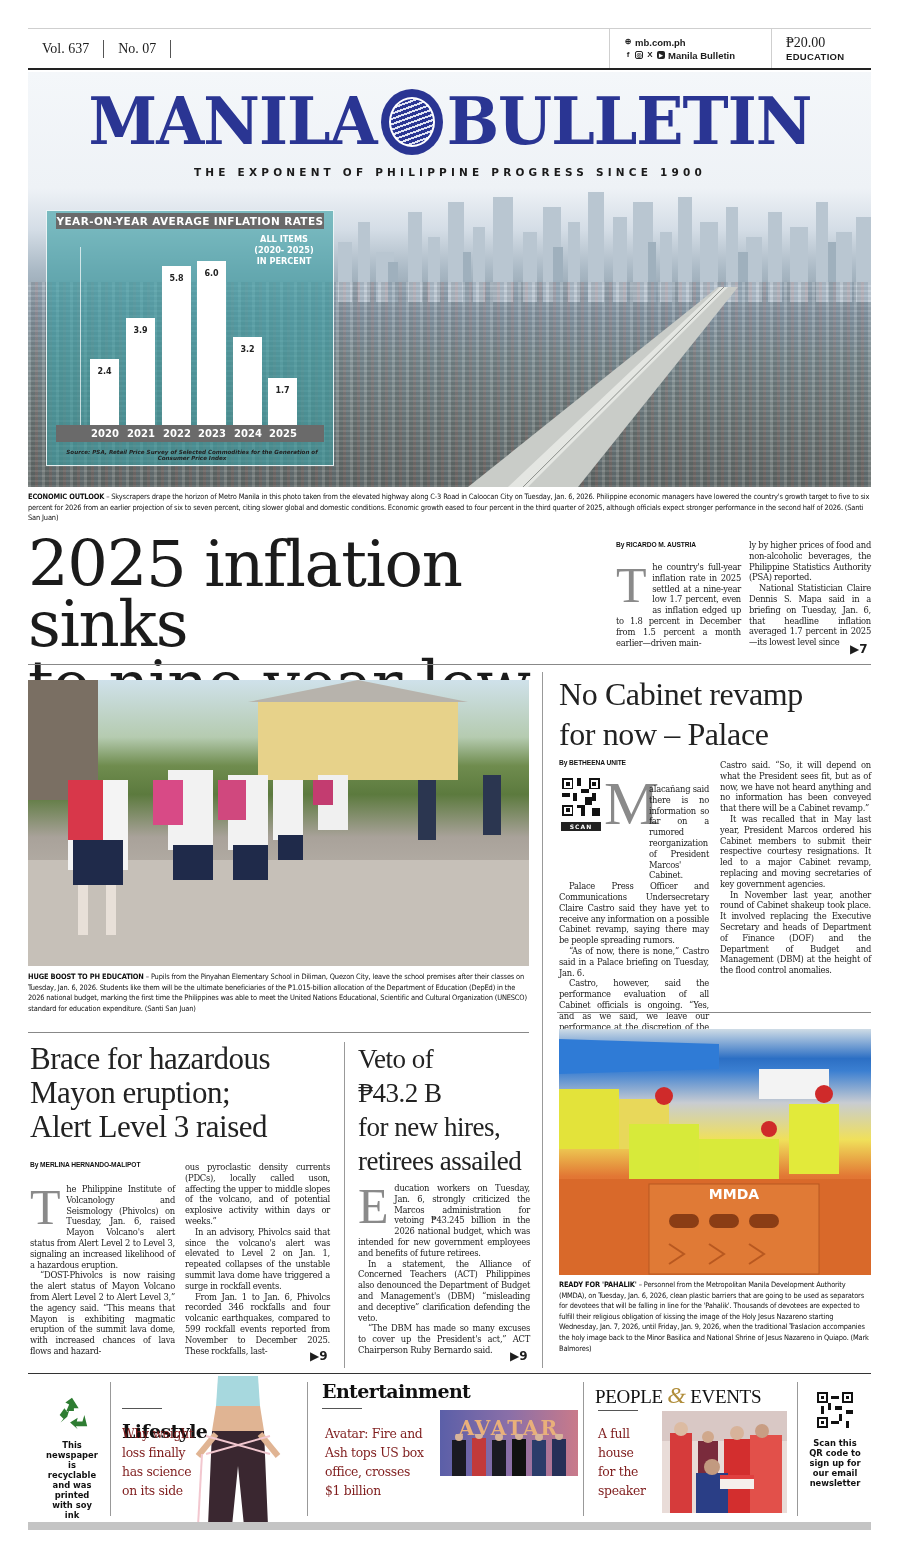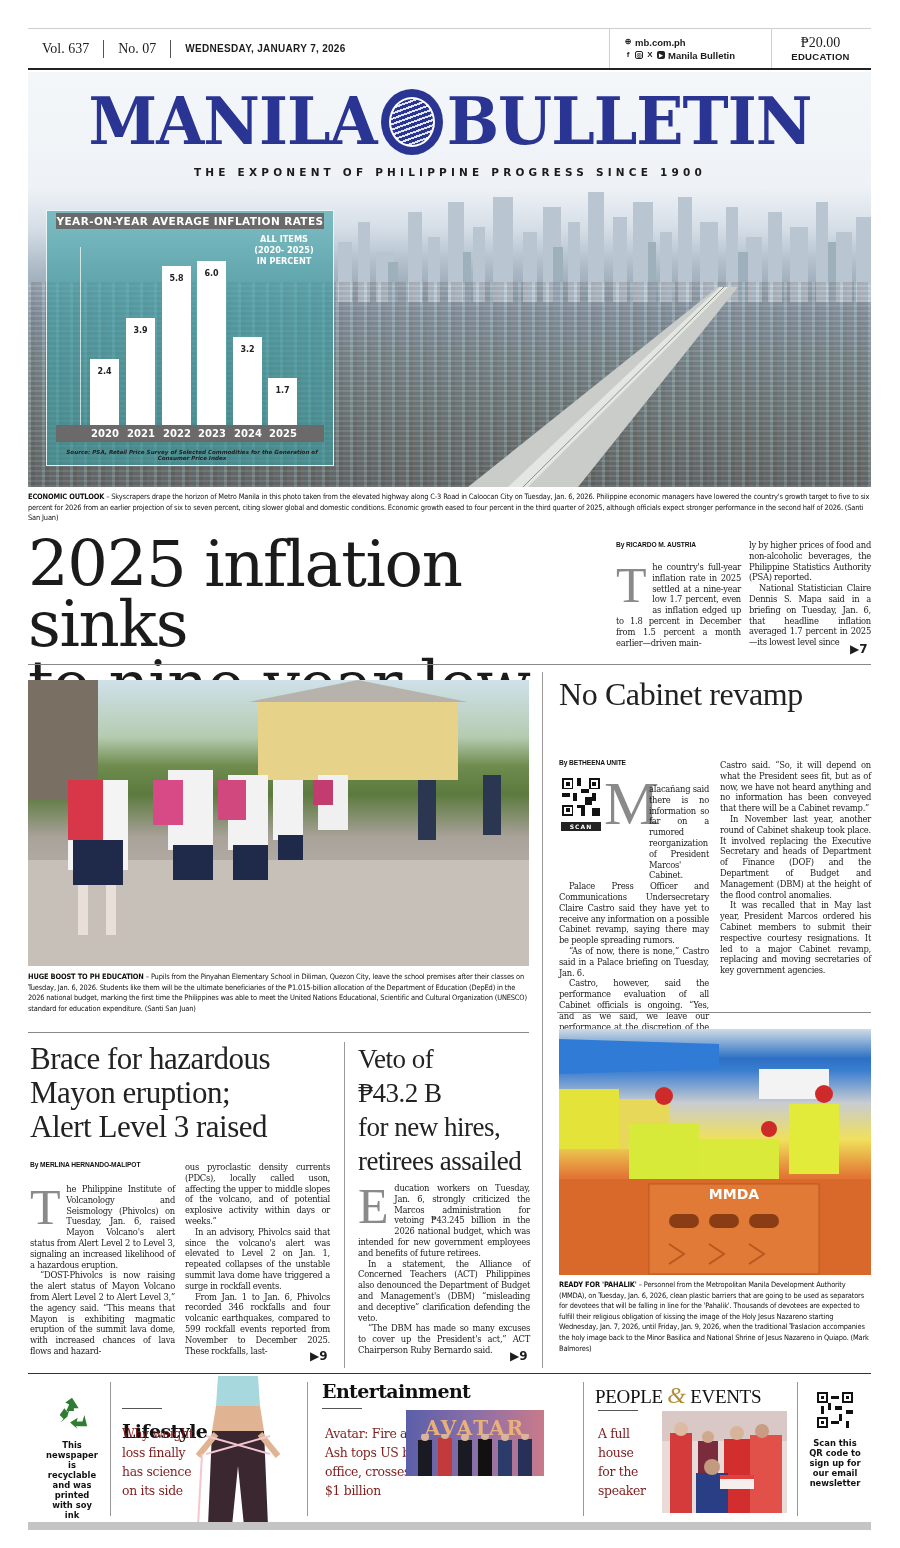--- a/index.html
+++ b/index.html
@@ -7,21 +7,21 @@
   body { position: relative; font-family: "DejaVu Serif", serif; color: #1c1c1c; }
   .abs { position: absolute; }
 
   
   .topbar { left: 28px; top: 28px; width: 843px; height: 42px; border-top: 1px solid #cfcfcf; border-bottom: 2px solid #222; display: flex; align-items: center; }
   .tb-cell { height: 100%; display: flex; align-items: center; padding: 0 14px; }
   .tb-vol { font-family: "Liberation Serif", serif; font-size: 14px; padding-left: 14px; }
   .tb-sep { width: 1px; height: 18px; background: #555; }
   .tb-date { font-family: "Liberation Sans", sans-serif; font-weight: bold; font-size: 10px; letter-spacing: 0.3px; }
   .tb-web { margin-left: auto; border-left: 1px solid #cfcfcf; flex-direction: column; align-items: flex-start; justify-content: center; font-family: "Liberation Sans", sans-serif; font-size: 9.5px; font-weight: bold; gap: 2px; width: 162px; }
-  .tb-price { border-left: 1px solid #cfcfcf; flex-direction: column; align-items: center; justify-content: center; width: 100px; padding-right: 16px; }
+  .tb-price { border-left: 1px solid #cfcfcf; flex-direction: column; align-items: flex-start; justify-content: center; width: 100px; padding-right: 16px; }
   .tb-price .p { font-family: "Liberation Serif", serif; font-size: 14px; }
   .tb-price .n { font-family: "Liberation Sans", sans-serif; font-size: 9.5px; font-weight: bold; letter-spacing: 0.3px; }
   .social { display: flex; gap: 3px; align-items: center; }
   .social span.ic { display: inline-block; width: 8px; height: 8px; font-size: 8px; line-height: 8px; text-align: center; }
 
   
   .hero { left: 28px; top: 72px; width: 843px; height: 415px; overflow: hidden;
     background: linear-gradient(180deg, #f4f7fa 0%, #eef2f6 28%, #d4dde6 38%, #a9b8c4 48%, #8a9aa6 58%, #7b8b8f 70%, #6f7a7a 85%, #656d6c 100%); }
   .skyline { position: absolute; left: 300px; top: 110px; width: 543px; height: 120px; }
   .city-texture { position: absolute; left: 0; top: 210px; width: 843px; height: 205px;
@@ -80,21 +80,20 @@
   .bottom-band { left: 28px; top: 1522px; width: 843px; height: 8px; background: #c4c4c4; }
 </style>
 </head>
 <body>
 
 <div class="abs topbar">
   <div class="tb-cell tb-vol">Vol. 637</div>
   <div class="tb-sep"></div>
   <div class="tb-cell tb-vol">No. 07</div>
   <div class="tb-sep"></div>
-  <div class="tb-cell tb-date">WEDNESDAY, JANUARY 7, 2026</div>
   <div class="tb-cell tb-web">
     <div class="social">
       <span class="ic">⊕</span>
       <span>mb.com.ph</span>
     </div>
     <div class="social">
       <span class="ic">f</span>
       <span class="ic" style="border:1px solid #222;border-radius:2px;width:8px;height:8px;font-size:6px;line-height:6px;">◎</span>
       <span class="ic">X</span>
       <span class="ic" style="background:#222;color:#fff;border-radius:2px;font-size:5px;">▶</span>
@@ -236,20 +235,21 @@
   </svg>
 </div>
 <div class="abs caption" style="left:28px;top:972px;width:501px;">
   <b>HUGE BOOST TO PH EDUCATION</b><span> – Pupils from the Pinyahan Elementary School in Diliman, Quezon City, leave the school premises after their classes on Tuesday, Jan. 6, 2026. Students like them will be the ultimate beneficiaries of the ₱1.015-billion allocation of the Department of Education (DepEd) in the 2026 national budget, marking the first time the Philippines was able to meet the United Nations Educational, Scientific and Cultural Organization (UNESCO) standard for education expenditure. (Santi San Juan)</span>
 </div>
 
 <div class="rule-v" style="left:542px;top:672px;height:696px;"></div>
 
 <div class="abs hl-light" style="left:559px;top:674px;width:312px;font-size:32px;line-height:40px;letter-spacing:-0.4px;">
   <div>No Cabinet revamp</div>
+  <div>for now – Palace</div>
 </div>
 <div class="abs byline" style="left:559px;top:758px;">By BETHEENA UNITE</div>
 <div class="abs" style="left:561px;top:778px;width:40px;height:50px;">
   <svg width="40" height="38" viewBox="0 0 10 10" shape-rendering="crispEdges">
     <rect x="0" y="0" width="3" height="3" fill="#111"></rect>
       <rect x="0.5" y="0.5" width="2" height="2" fill="#fff"></rect>
       <rect x="1" y="1" width="1" height="1" fill="#111"></rect>
     <rect x="7" y="0" width="3" height="3" fill="#111"></rect>
       <rect x="7.5" y="0.5" width="2" height="2" fill="#fff"></rect>
       <rect x="8" y="1" width="1" height="1" fill="#111"></rect>
@@ -274,22 +274,22 @@
     </p>
 </div>
 <div class="abs body-text" style="left:559px;top:784px;width:150px;">
   <p class="first" style="padding-left:90px;">alacañang said there is no information so far on a rumored reorganization of President Marcos' Cabinet.</p>
   <p>Palace Press Officer and Communications Undersecretary Claire Castro said they have yet to receive any information on a possible Cabinet revamp, saying there may be people spreading rumors.</p>
   <p>“As of now, there is none,” Castro said in a Palace briefing on Tuesday, Jan. 6.</p>
   <p>Castro, however, said the performance evaluation of all Cabinet officials is ongoing. “Yes, and as we said, we leave our performance at the discretion of the President,”</p>
 </div>
 <div class="abs body-text" style="left:720px;top:760px;width:151px;">
   <p class="first">Castro said. “So, it will depend on what the President sees fit, but as of now, we have not heard anything and no information has been conveyed that there will be a Cabinet revamp.”</p>
+  <p>It was recalled that in May last year, President Marcos ordered his Cabinet members to submit their respective courtesy resignations. It led to a major Cabinet revamp, replacing and moving secretaries of key government agencies.</p>
   <p>In November last year, another round of Cabinet shakeup took place. It involved replacing the Executive Secretary and heads of Department of Finance (DOF) and the Department of Budget and Management (DBM) at the height of the flood control anomalies.</p>
-  <p>It was recalled that in May last year, President Marcos ordered his Cabinet members to submit their respective courtesy resignations. It led to a major Cabinet revamp, replacing and moving secretaries of key government agencies.</p>
 </div>
 
 <div class="rule-h" style="left:557px;top:1012px;width:314px;"></div>
 
 <div class="photo photo-mmda">
   <svg width="312" height="246" viewBox="0 0 312 246">
     <polygon points="0,10 160,15 160,40 0,45" fill="#2f7bd6"></polygon>
     <rect x="200" y="40" width="70" height="30" fill="#f3f3f3"></rect>
     <rect x="0" y="60" width="60" height="60" fill="#e3e33a"></rect>
       <rect x="60" y="70" width="50" height="50" fill="#e8d85a"></rect>
@@ -373,21 +373,21 @@
   <path d="M90,80 L72,58" stroke="#e0b493" stroke-width="6"></path>
   <path d="M18,78 L82,60 M18,60 L82,78" stroke="#f2c7cf" stroke-width="2"></path>
   <path d="M14,78 L10,150" stroke="#f2c7cf" stroke-width="2"></path>
 </svg>
 
 <div class="rule-v" style="left:307px;top:1382px;height:134px;"></div>
 
 <div class="abs promo-label" style="left:322px;top:1380px;">Entertainment</div>
 <div class="promo-underline" style="left:322px;top:1408px;"></div>
 <div class="abs promo-text" style="left:325px;top:1424px;width:100px;">Avatar: Fire and Ash tops US box office, crosses $1 billion</div>
-<div class="abs" style="left:406px;top:1410px;width:138px;height:66px;background:linear-gradient(90deg,#5b5fa8 0%,#8a6fa8 50%,#c97a8a 100%);overflow:hidden;">
+<div class="abs" style="left:440px;top:1410px;width:138px;height:66px;background:linear-gradient(90deg,#5b5fa8 0%,#8a6fa8 50%,#c97a8a 100%);overflow:hidden;">
   <div style="position:absolute;left:0;top:6px;width:100%;text-align:center;font-family:'DejaVu Serif',serif;font-weight:bold;font-size:20px;color:#e9b07a;letter-spacing:2px;">AVATAR</div>
   <svg style="position:absolute;left:0;top:24px;" width="138" height="42" viewBox="0 0 138 42">
     <g>
         <rect x="12" y="6" width="14" height="36" fill="#1a1a22"></rect>
         <rect x="32" y="4" width="14" height="38" fill="#c23a3a"></rect>
         <rect x="52" y="6" width="14" height="36" fill="#1a1a22"></rect>
     <rect x="72" y="5" width="14" height="37" fill="#111"></rect>
         <rect x="92" y="6" width="14" height="36" fill="#2b3c6a"></rect>
         <rect x="112" y="5" width="14" height="37" fill="#273058"></rect>
       </g>

